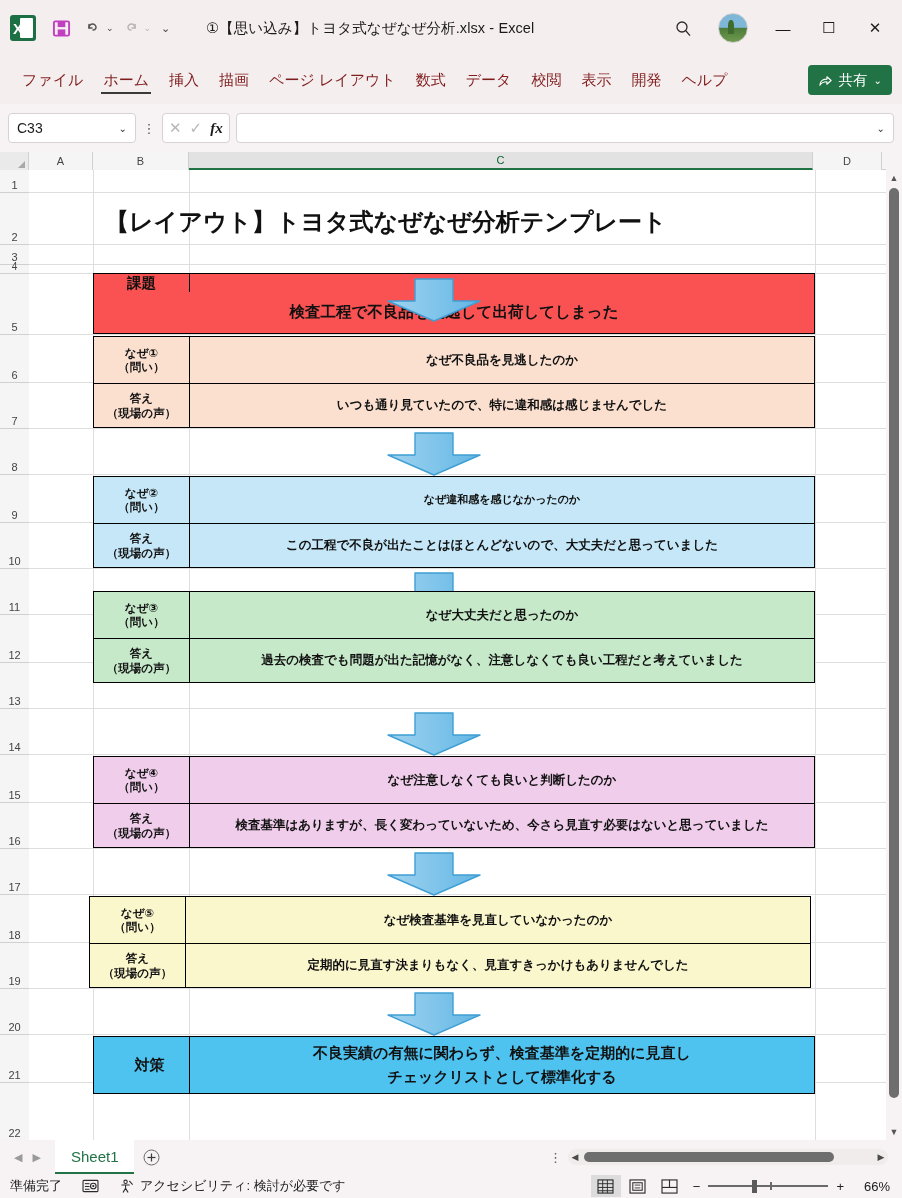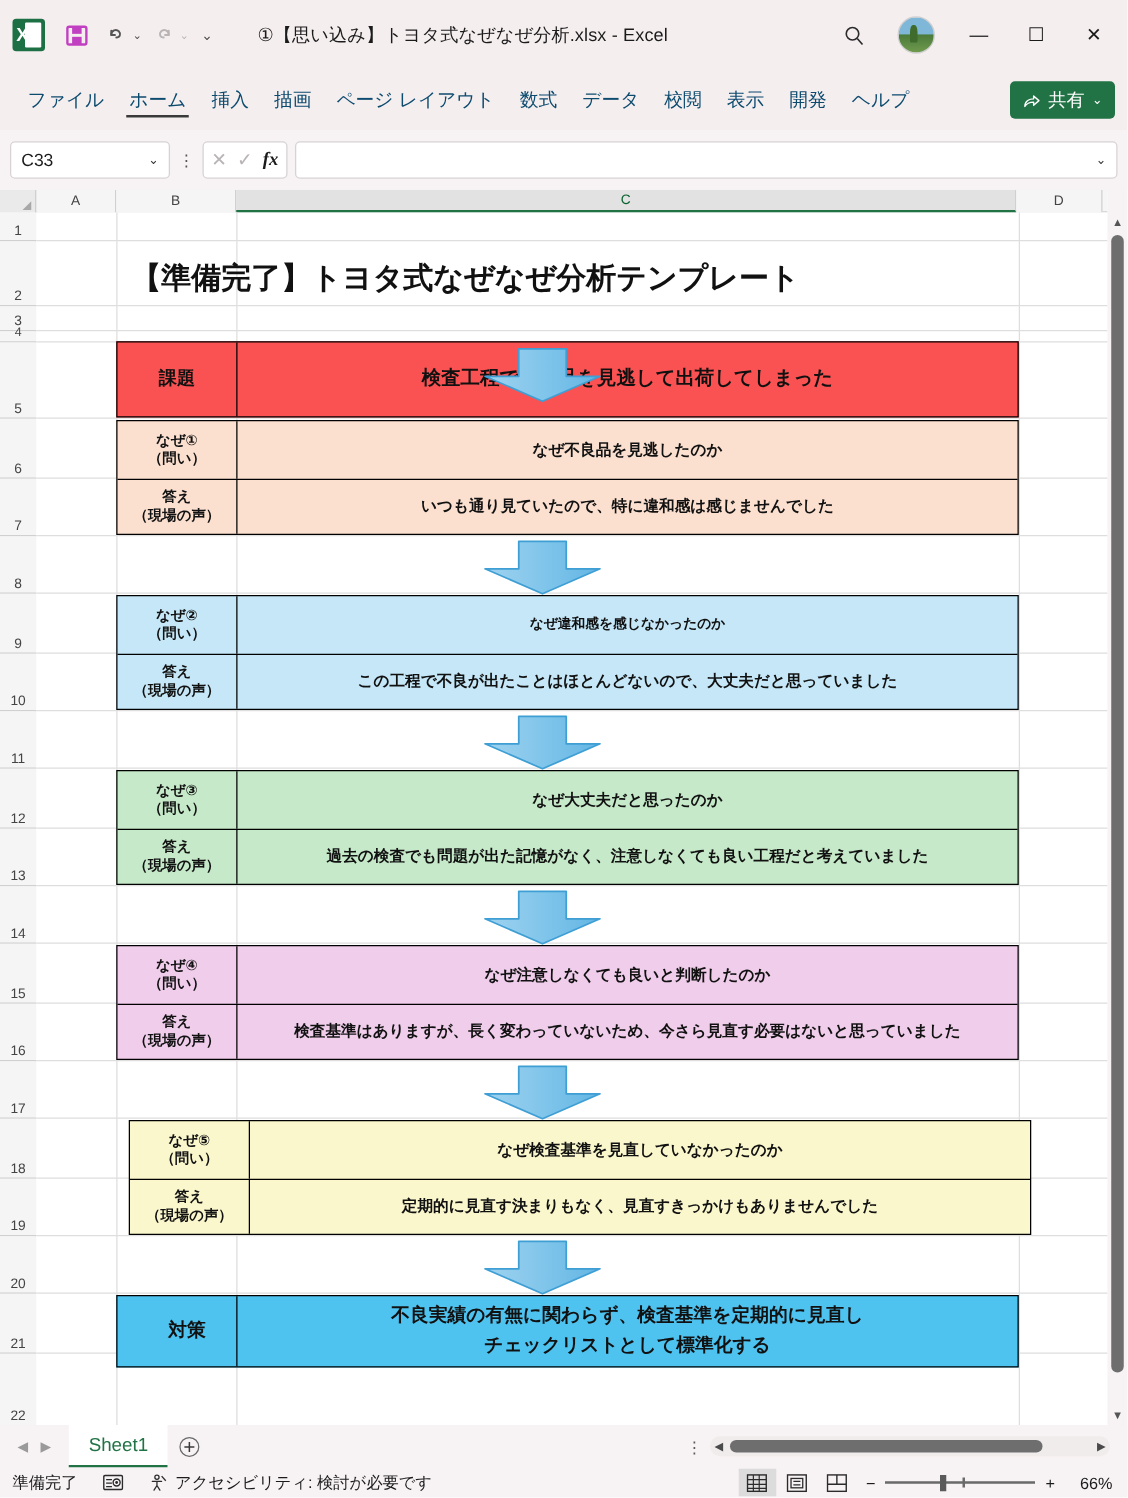--- a/index.html
+++ b/index.html
@@ -56,21 +56,21 @@
     width:46px;height:40px;display:flex;align-items:center;justify-content:center;
     color:#1a1a1a; font-size:15px;
   }
 
   
   .ribbon{
     position:absolute; left:0; top:56px; width:902px; height:48px;
     background:#f5eeef; display:flex; align-items:center; padding-left:12px;
   }
   .rtab{
-    font-size:15px; color:#0c4a6e; padding:6px 10px; white-space:nowrap;
+    font-size:15px; color:#7f1d1d; padding:6px 10px; white-space:nowrap;
     position:relative;
   }
   .rtab.home{ }
   .rtab.home:after{
     content:""; position:absolute; left:8px; right:8px; bottom:2px; height:1.5px;
     background:#3a3a3a; display:block;
   }
   .share-btn{
     margin-left:auto; margin-right:10px;
     background:#217346; color:#fff; border-radius:4px;
@@ -361,23 +361,23 @@
       <div class="gline-h" style="top:724px;width:857px"></div>
       <div class="gline-h" style="top:772px;width:857px"></div>
       <div class="gline-h" style="top:818px;width:857px"></div>
       <div class="gline-h" style="top:864px;width:857px"></div>
       <div class="gline-h" style="top:912px;width:857px"></div>
 
       <div class="gline-v" style="left:64px;  height:988px"></div>
       <div class="gline-v" style="left:160px; height:988px"></div>
       <div class="gline-v" style="left:786px; height:988px"></div>
 
-      <div class="sheet-title" style="left:76px; top:36px;">【準備完了】トヨタ式なぜなぜ分析テンプレート</div>
-
-      <div class="blk" style="left:64px; top:103px; width:722px; height:61px; background:#fa5252;">
+      <div class="sheet-title" style="left:76px; top:36px;">【レイアウト】トヨタ式なぜなぜ分析テンプレート</div>
+
+      <div class="blk" style="left:64px; top:103px; width:722px; height:61px; background:#fa5252;flex-direction:column;">
         <div class="lbl" style="width:96px; font-size:14.5px;">課題</div>
         <div class="body" style="font-size:15.5px;">検査工程で不良品を見逃して出荷してしまった</div>
       </div>
 
       <div class="arrow" style="left:355px; top:107px; width:100px; height:46px;">
         <svg width="100" height="46" viewBox="0 0 100 46">
             <defs>
               <linearGradient id="ag1" x1="0" y1="0" x2="1" y2="0">
                 <stop offset="0%" stop-color="#9fd2ef"></stop>
                 <stop offset="55%" stop-color="#7ec4ea"></stop>
@@ -419,21 +419,21 @@
           <div class="body" style="font-size:12.5px;">この工程で不良が出たことはほとんどないので、大丈夫だと思っていました</div>
         </div>
       </div>
 
       <div class="arrow" style="left:355px; top:401px; width:100px; height:46px;">
         <svg width="100" height="46" viewBox="0 0 100 46">
             <path d="M31 2 L69 2 L69 24 L96 24 L50 44 L4 24 L31 24 Z" fill="url(#ag1)" stroke="#3f9fd4" stroke-width="1.4" stroke-linejoin="round"></path>
           </svg>
       </div>
 
-      <div class="blk" style="left:64px; top:446px; width:722px; height:92px; background:#c6e9c9; flex-direction:column;">
+      <div class="blk" style="left:64px; top:421px; width:722px; height:92px; background:#c6e9c9; flex-direction:column;">
         <div style="display:flex; height:46px;">
           <div class="lbl" style="width:96px; font-size:11.5px; border-right:1.6px solid #000;">なぜ③
 （問い）</div>
           <div class="body" style="font-size:12.5px;">なぜ大丈夫だと思ったのか</div>
         </div>
         <div style="display:flex; height:44px; border-top:1.6px solid #000;">
           <div class="lbl" style="width:96px; font-size:11.5px; border-right:1.6px solid #000;">答え
 （現場の声）</div>
           <div class="body" style="font-size:12.5px;">過去の検査でも問題が出た記憶がなく、注意しなくても良い工程だと考えていました</div>
         </div>
@@ -457,21 +457,21 @@
           <div class="body" style="font-size:12.5px;">検査基準はありますが、長く変わっていないため、今さら見直す必要はないと思っていました</div>
         </div>
       </div>
 
       <div class="arrow" style="left:355px; top:681px; width:100px; height:46px;">
         <svg width="100" height="46" viewBox="0 0 100 46">
             <path d="M31 2 L69 2 L69 24 L96 24 L50 44 L4 24 L31 24 Z" fill="url(#ag1)" stroke="#3f9fd4" stroke-width="1.4" stroke-linejoin="round"></path>
           </svg>
       </div>
 
-      <div class="blk" style="left:74px; top:726px; width:722px; height:92px; background:#fbf7cd; flex-direction:column;">
+      <div class="blk" style="left:60px; top:726px; width:722px; height:92px; background:#fbf7cd; flex-direction:column;">
         <div style="display:flex; height:46px;">
           <div class="lbl" style="width:96px; font-size:11.5px; border-right:1.6px solid #000;">なぜ⑤
 （問い）</div>
           <div class="body" style="font-size:12.5px;">なぜ検査基準を見直していなかったのか</div>
         </div>
         <div style="display:flex; height:44px; border-top:1.6px solid #000;">
           <div class="lbl" style="width:96px; font-size:11.5px; border-right:1.6px solid #000;">答え
 （現場の声）</div>
           <div class="body" style="font-size:12.5px;">定期的に見直す決まりもなく、見直すきっかけもありませんでした</div>
         </div>

